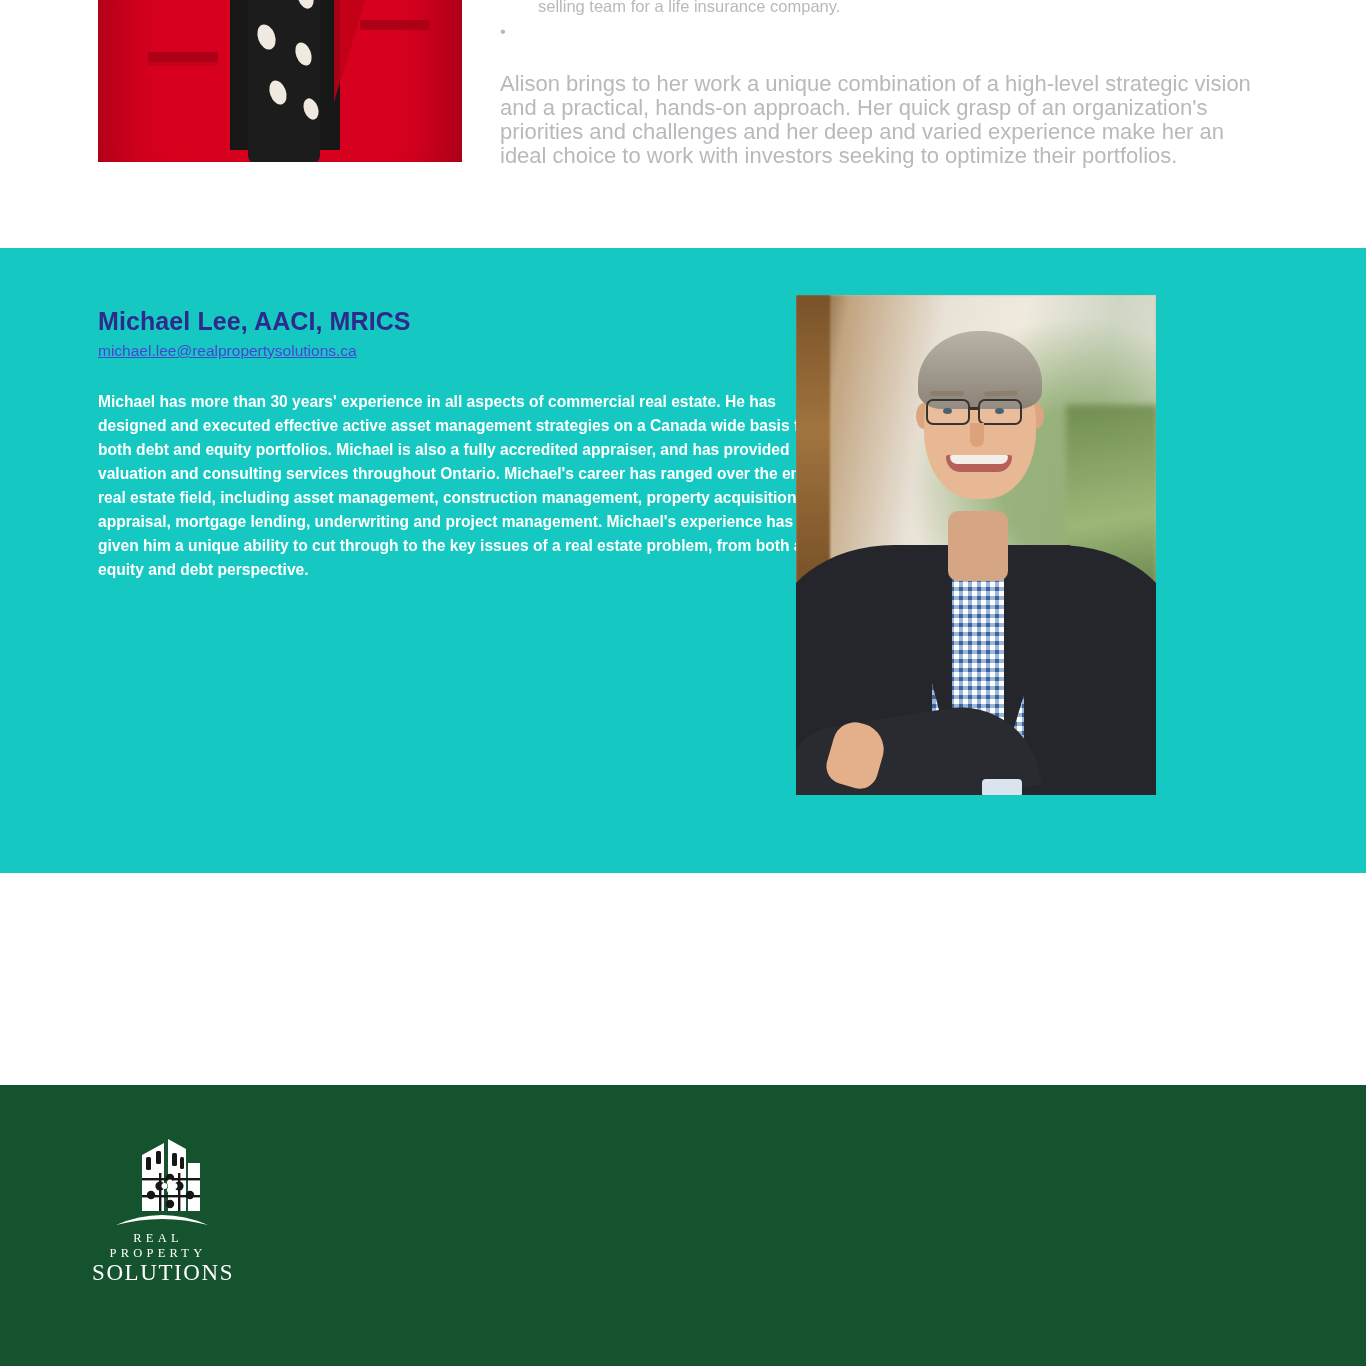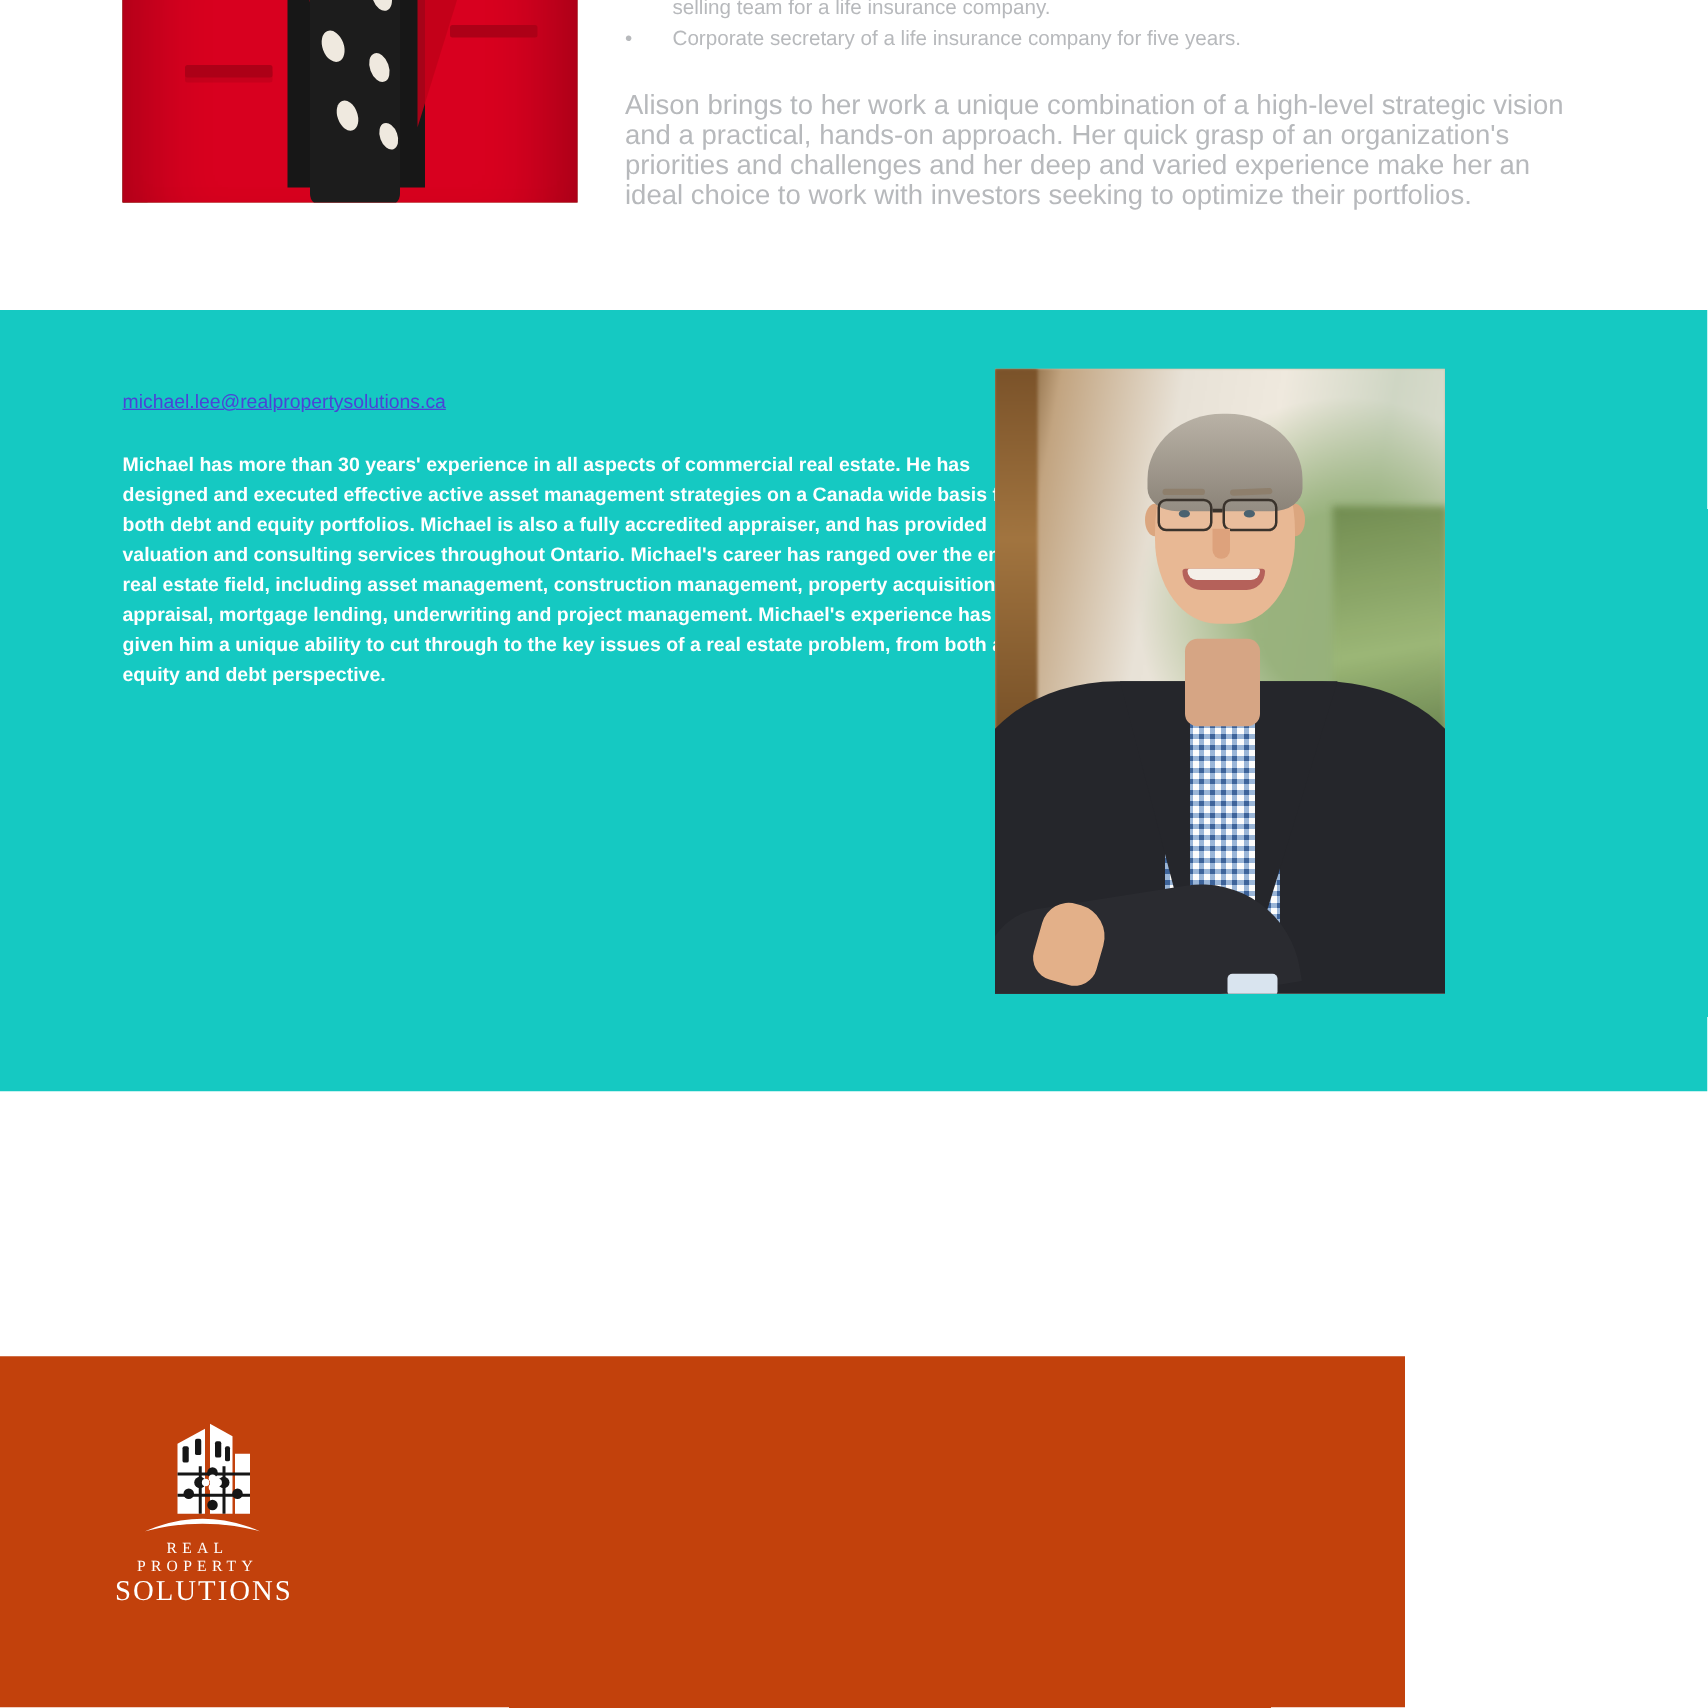--- a/index.html
+++ b/index.html
@@ -183,21 +183,21 @@
   .section-callout {
     position:absolute; left:0; top:873px; width:1366px; height:212px; background:#fff;
   }
   .callout-text {
     position:absolute; left:0; top:90px; width:1366px; text-align:center;
     font-size:17.5px; color:#8d8f93; letter-spacing:.1px;
   }
 
   
   .section-footer {
-    position:absolute; left:0; top:1085px; width:1124px; height:281px; background:#c2410c;
+    position:absolute; left:0; top:1085px; width:1366px; height:281px; background:#14532d;
   }
   .logo-wrap { position:absolute; left:92px; top:48px; width:160px; }
   .logo-mark { width:100px; height:96px; display:block; margin-left:20px; }
   .logo-word1 {
     margin-top:2px; font-family:"Liberation Serif", serif; color:#ffffff;
     font-size:12.5px; letter-spacing:4.2px; text-align:center; width:132px;
   }
   .logo-word2 {
     font-family:"Liberation Serif", serif; color:#ffffff;
     font-size:23px; letter-spacing:1.6px; text-align:center; width:132px; margin-top:-1px;
@@ -226,29 +226,29 @@
       <div class="dot" style="left:172px;top:300px;width:16px;height:25px;"></div>
       <div class="dot" style="left:206px;top:318px;width:14px;height:22px;"></div>
       <div class="ph-pocket-l"></div>
       <div class="ph-pocket-r"></div>
     </div>
 
     <div class="alison-text">
       <div class="bullet-cont">selling team for a life insurance company.</div>
       <div class="bullet-row">
         <span class="b-dot">•</span>
-        <span>Corporate secretary of a life insurance company for five years.</span>
       </div>
       <p class="alison-para">Alison brings to her work a unique combination of a high-level strategic vision and a practical, hands-on approach.  Her quick grasp of an organization's priorities and challenges and her deep and varied experience make her an ideal choice to work with investors seeking to optimize their portfolios.</p>
     </div>
   </section>
 
   <section class="section-michael">
 
     <div class="michael-body">
+      <h2 class="michael-name">Michael Lee, AACI, MRICS</h2>
       <a class="michael-email" href="#">michael.lee@realpropertysolutions.ca</a>
       <p class="michael-para">Michael has more than 30 years' experience in all aspects of commercial real estate.  He has designed and executed effective active asset management strategies on a Canada wide basis for both debt and equity portfolios.  Michael is also a fully accredited appraiser, and has provided valuation and consulting services throughout Ontario.  Michael's career has ranged over the entire real estate field, including asset management, construction management, property acquisitions, fee appraisal, mortgage lending, underwriting and project management.  Michael's experience has given him a unique ability to cut through to the key issues of a real estate problem, from both an equity and debt perspective.</p>
     </div>
 
     <div class="michael-photo">
       <div class="mp-bg"></div>
       <div class="mp-beam"></div>
       <div class="mp-window"></div>
       <div class="mp-suit"></div>
       <div class="mp-shirt"></div>

